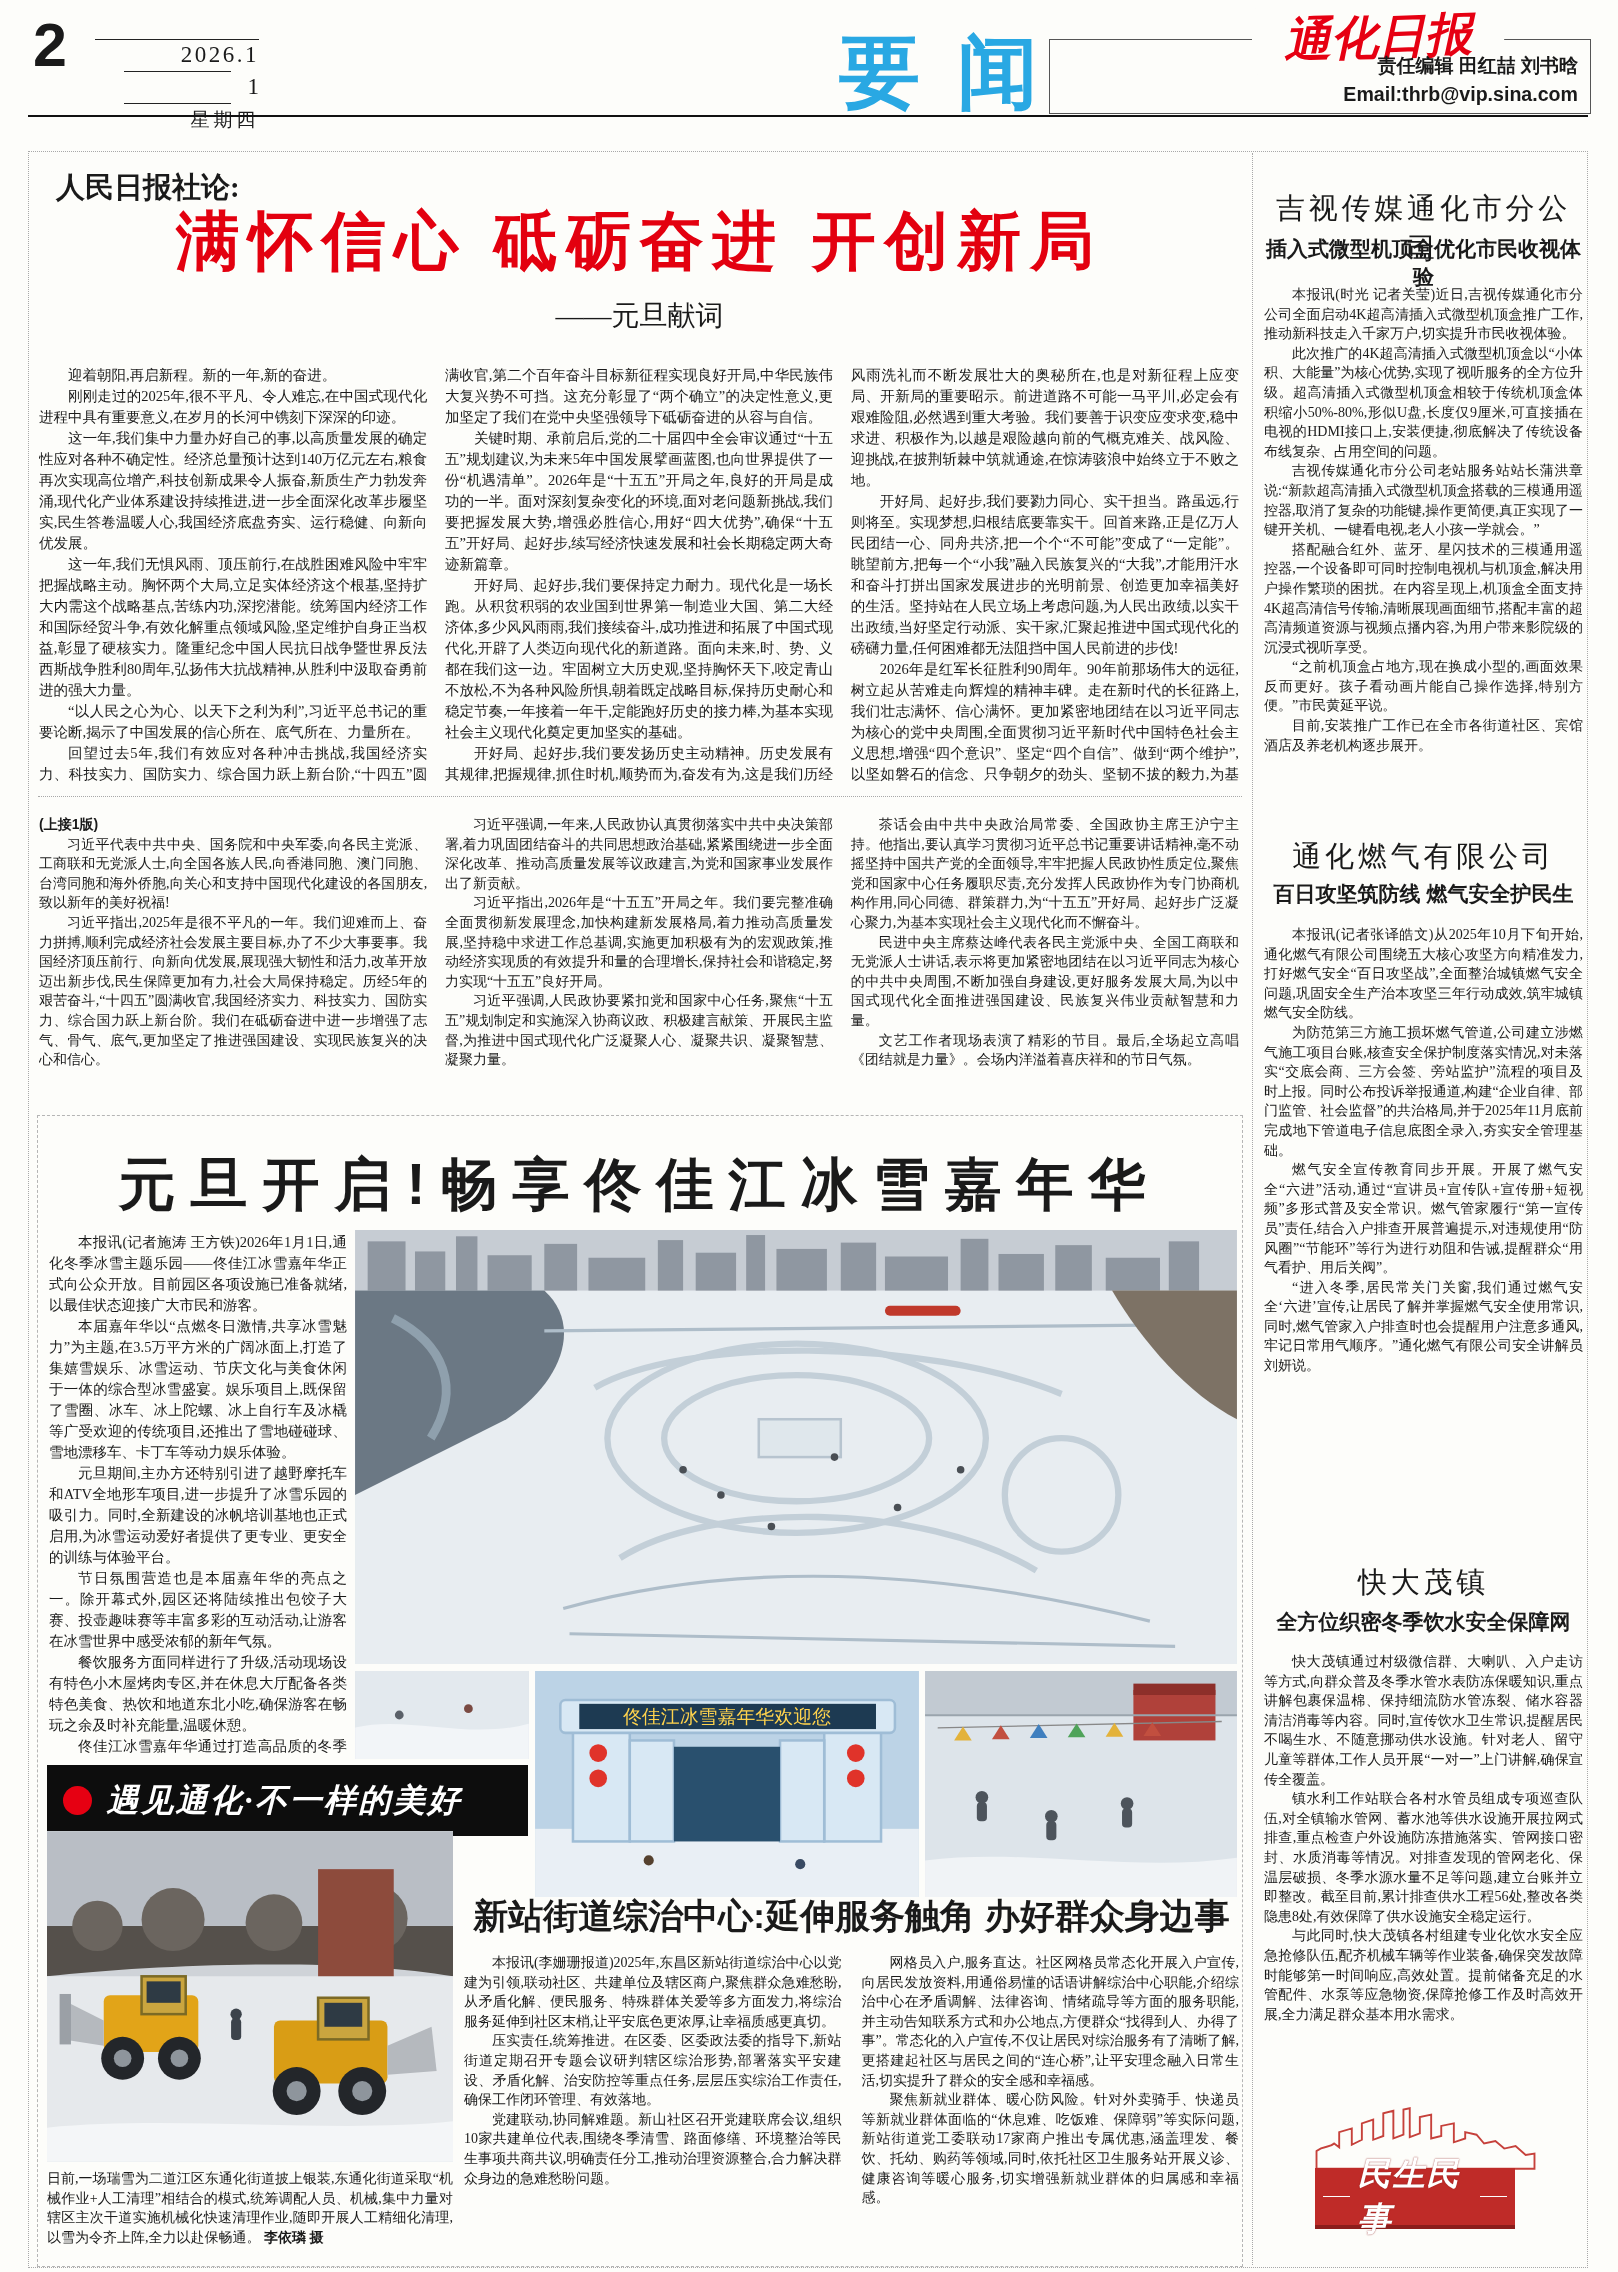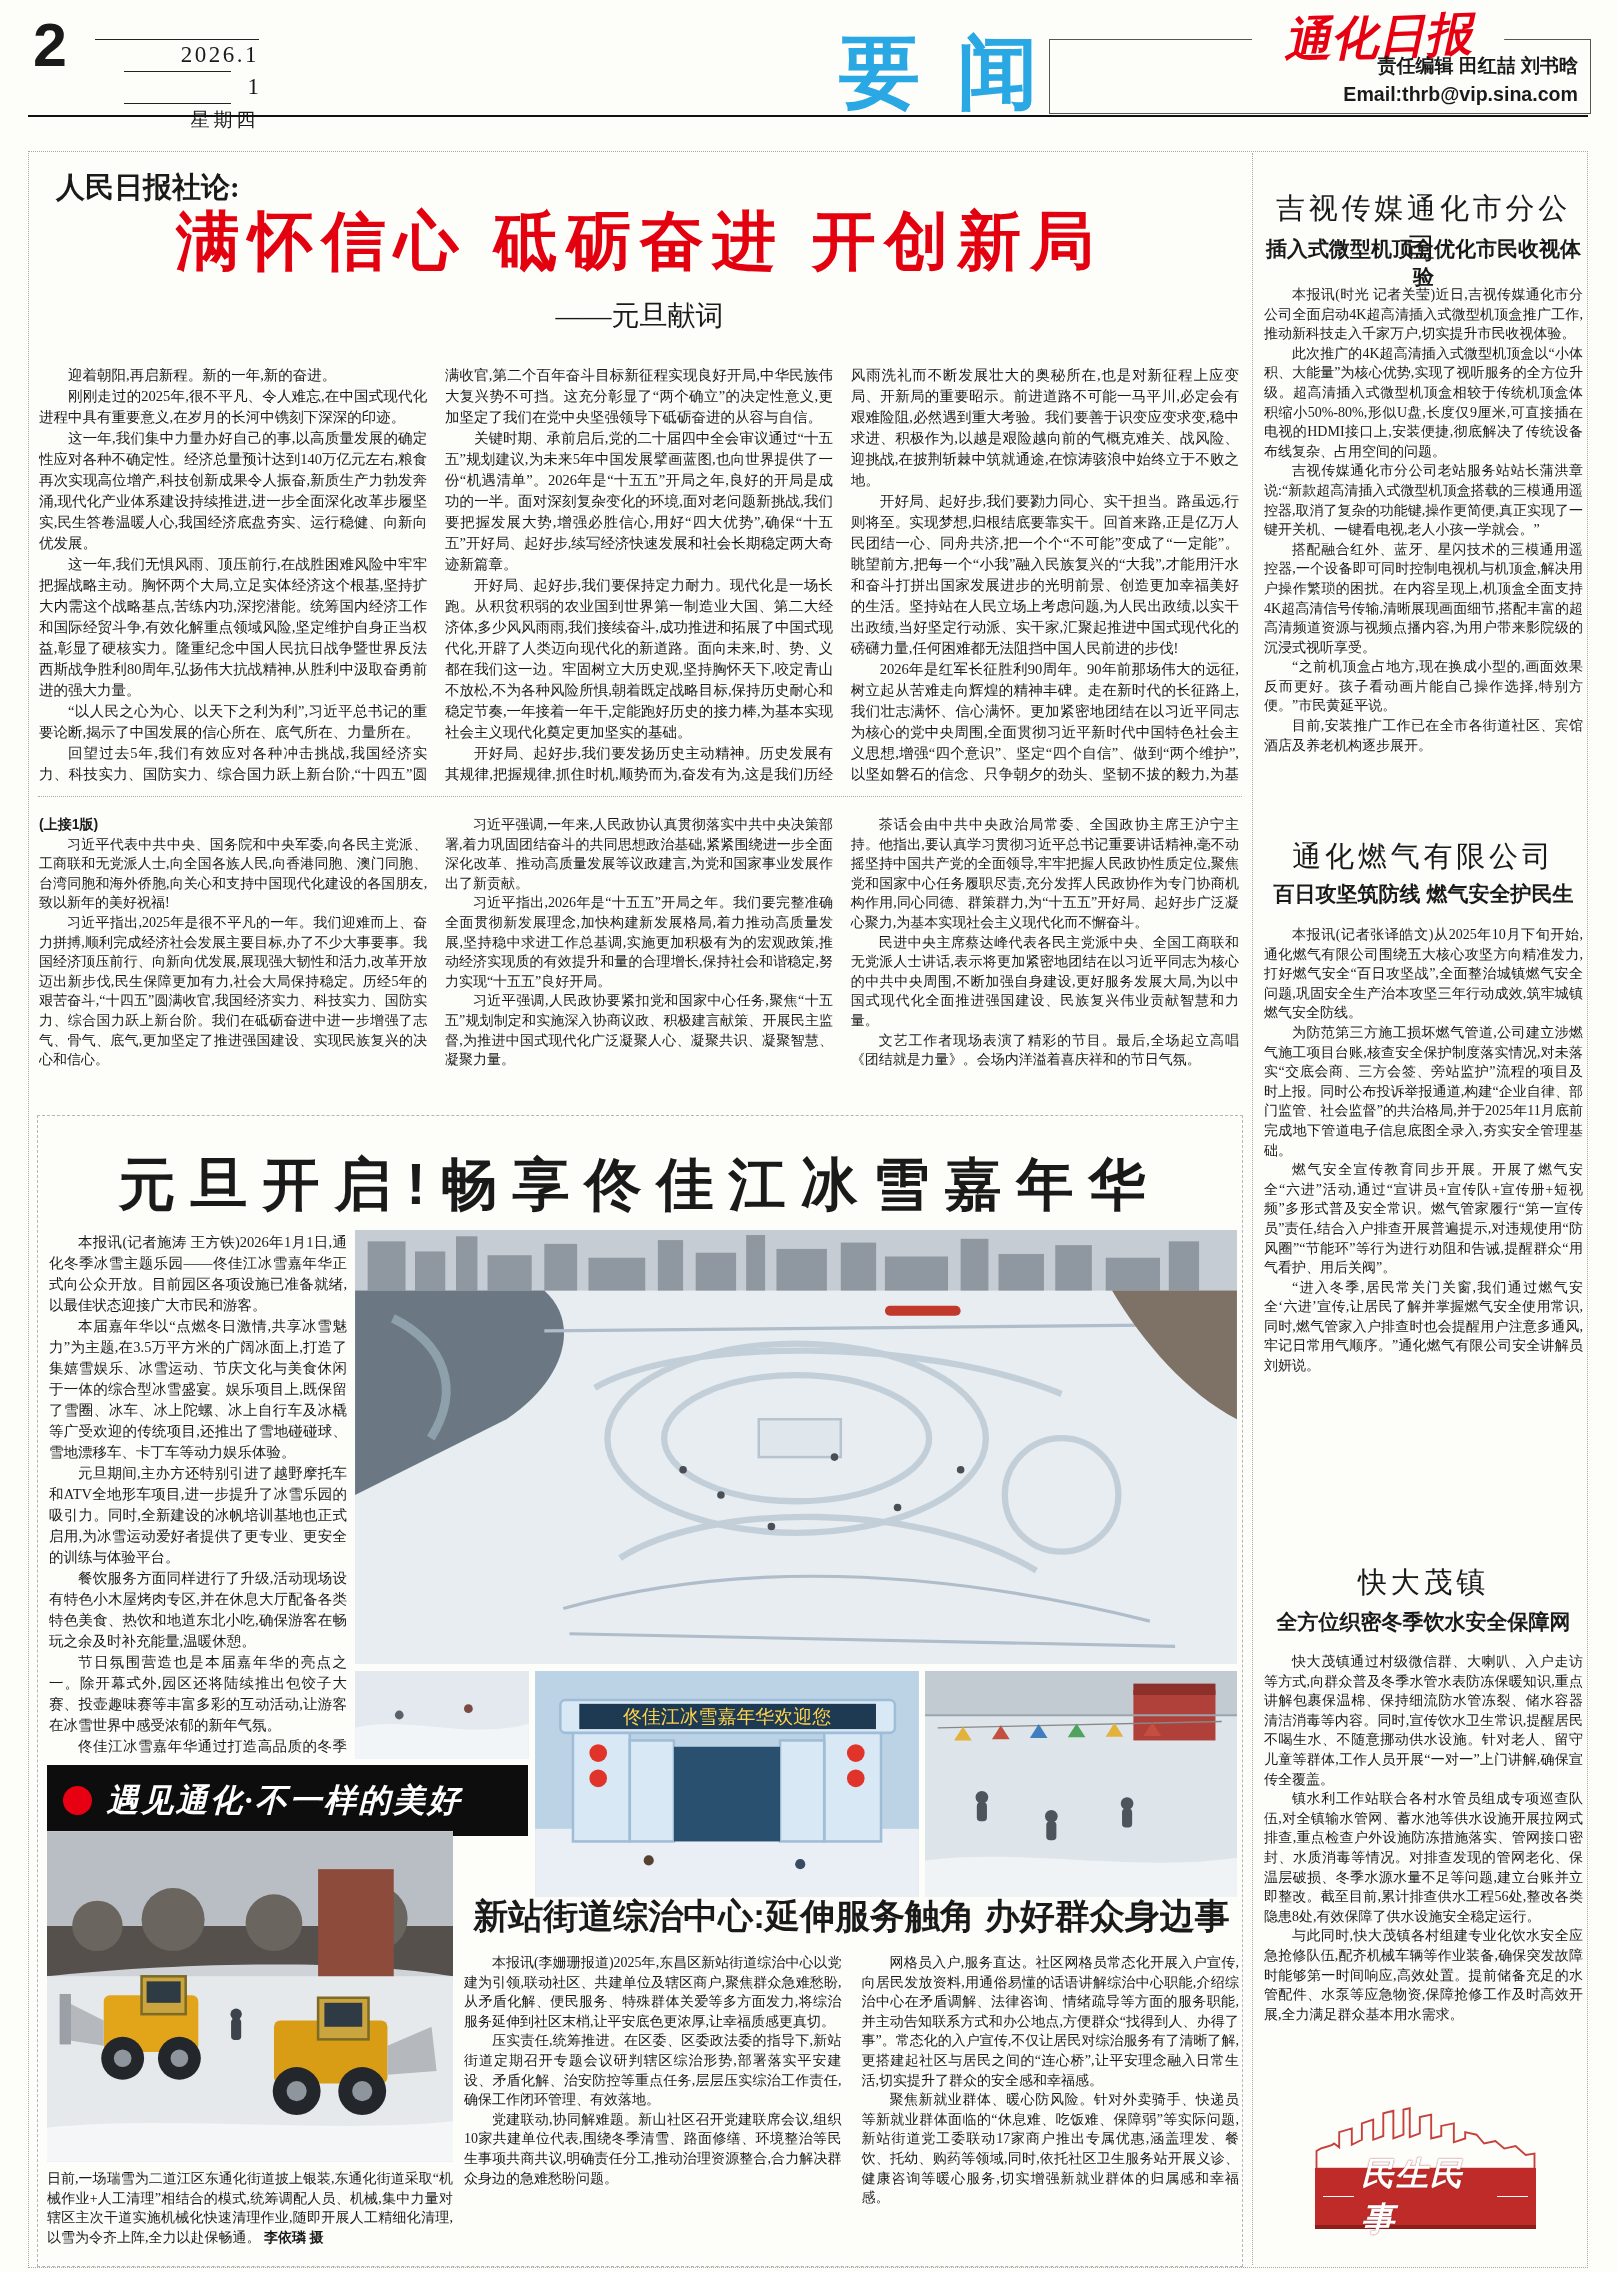--- a/index.html
+++ b/index.html
@@ -58,21 +58,21 @@
                font-family:"Liberation Sans",sans-serif;}
   .st-body{left:464px;top:1953px;width:775px;height:313px;column-count:2;column-gap:20px;
            font-size:14px;line-height:19.6px;text-align:justify;overflow:hidden;}
   
   .sb-kicker{left:1264px;width:319px;text-align:center;font-size:29px;letter-spacing:3.8px;}
   .sb-head{left:1262px;width:323px;text-align:center;font-size:21px;font-weight:900;
            font-family:"Liberation Sans",sans-serif;}
   .sb-body{left:1264px;width:319px;font-size:14px;line-height:19.6px;text-align:justify;overflow:hidden;}
   .sb-body p{margin:0;text-indent:2em;}
   .badge-wrap{left:1315px;top:2107px;width:221px;height:139px;}
-  .badge-bar{position:absolute;left:0;top:61px;width:221px;height:57px;background:#bf2b28;
+  .badge-bar{position:absolute;left:0;top:61px;width:200px;height:57px;background:#bf2b28;
              border-bottom:4.4px solid #8c1d1b;display:flex;align-items:center;justify-content:center;}
   .badge-line{width:33px;height:1.9px;background:#fff;margin:0 7.6px;}
   .badge-text{color:#fff;font-size:33px;font-weight:900;font-style:italic;letter-spacing:1.3px;
               text-shadow:0 0 1.3px #8c1d1b;}
 </style>
 </head>
 <body>
 
 <div class="page">
 
@@ -126,22 +126,22 @@
     <p>文艺工作者现场表演了精彩的节目。最后,全场起立高唱《团结就是力量》。会场内洋溢着喜庆祥和的节日气氛。</p>
     <p>在京中共中央政治局委员、中央书记处书记,全国人大常委会、国务院部分领导同志,全国政协领导同志和曾任全国政协副主席的在京老同志出席茶话会。</p>
   </div>
 
   <div class="abs carn-box"></div>
   <div class="abs carn-headline">元旦开启!畅享佟佳江冰雪嘉年华</div>
   <div class="abs carn-body body-cols">
     <p>本报讯(记者施涛 王方铁)2026年1月1日,通化冬季冰雪主题乐园——佟佳江冰雪嘉年华正式向公众开放。目前园区各项设施已准备就绪,以最佳状态迎接广大市民和游客。</p>
     <p>本届嘉年华以“点燃冬日激情,共享冰雪魅力”为主题,在3.5万平方米的广阔冰面上,打造了集嬉雪娱乐、冰雪运动、节庆文化与美食休闲于一体的综合型冰雪盛宴。娱乐项目上,既保留了雪圈、冰车、冰上陀螺、冰上自行车及冰橇等广受欢迎的传统项目,还推出了雪地碰碰球、雪地漂移车、卡丁车等动力娱乐体验。</p>
     <p>元旦期间,主办方还特别引进了越野摩托车和ATV全地形车项目,进一步提升了冰雪乐园的吸引力。同时,全新建设的冰帆培训基地也正式启用,为冰雪运动爱好者提供了更专业、更安全的训练与体验平台。</p>
+    <p>节日氛围营造也是本届嘉年华的亮点之一。除开幕式外,园区还将陆续推出包饺子大赛、投壶趣味赛等丰富多彩的互动活动,让游客在冰雪世界中感受浓郁的新年气氛。</p>
     <p>餐饮服务方面同样进行了升级,活动现场设有特色小木屋烤肉专区,并在休息大厅配备各类特色美食、热饮和地道东北小吃,确保游客在畅玩之余及时补充能量,温暖休憩。</p>
-    <p>节日氛围营造也是本届嘉年华的亮点之一。除开幕式外,园区还将陆续推出包饺子大赛、投壶趣味赛等丰富多彩的互动活动,让游客在冰雪世界中感受浓郁的新年气氛。</p>
     <p>佟佳江冰雪嘉年华通过打造高品质的冬季旅游产品,致力于丰富市民文化生活、吸引外地游客、助力通化冰雪旅游产业的发展,更是展示通化冰雪旅游形象的重要窗口。</p>
   </div>
 
   <div class="photo" style="left:355px;top:1230px;width:882px;height:434px;">
     <svg width="882" height="434" viewBox="0 0 1398 688">
       <rect width="1398" height="688" fill="#e8edf1"></rect>
       <rect y="0" width="1398" height="96" fill="#c6ccd3"></rect>
       <g fill="#8f97a1">
         <rect x="20" y="18" width="60" height="78"></rect>
           <rect x="95" y="34" width="48" height="62"></rect>

